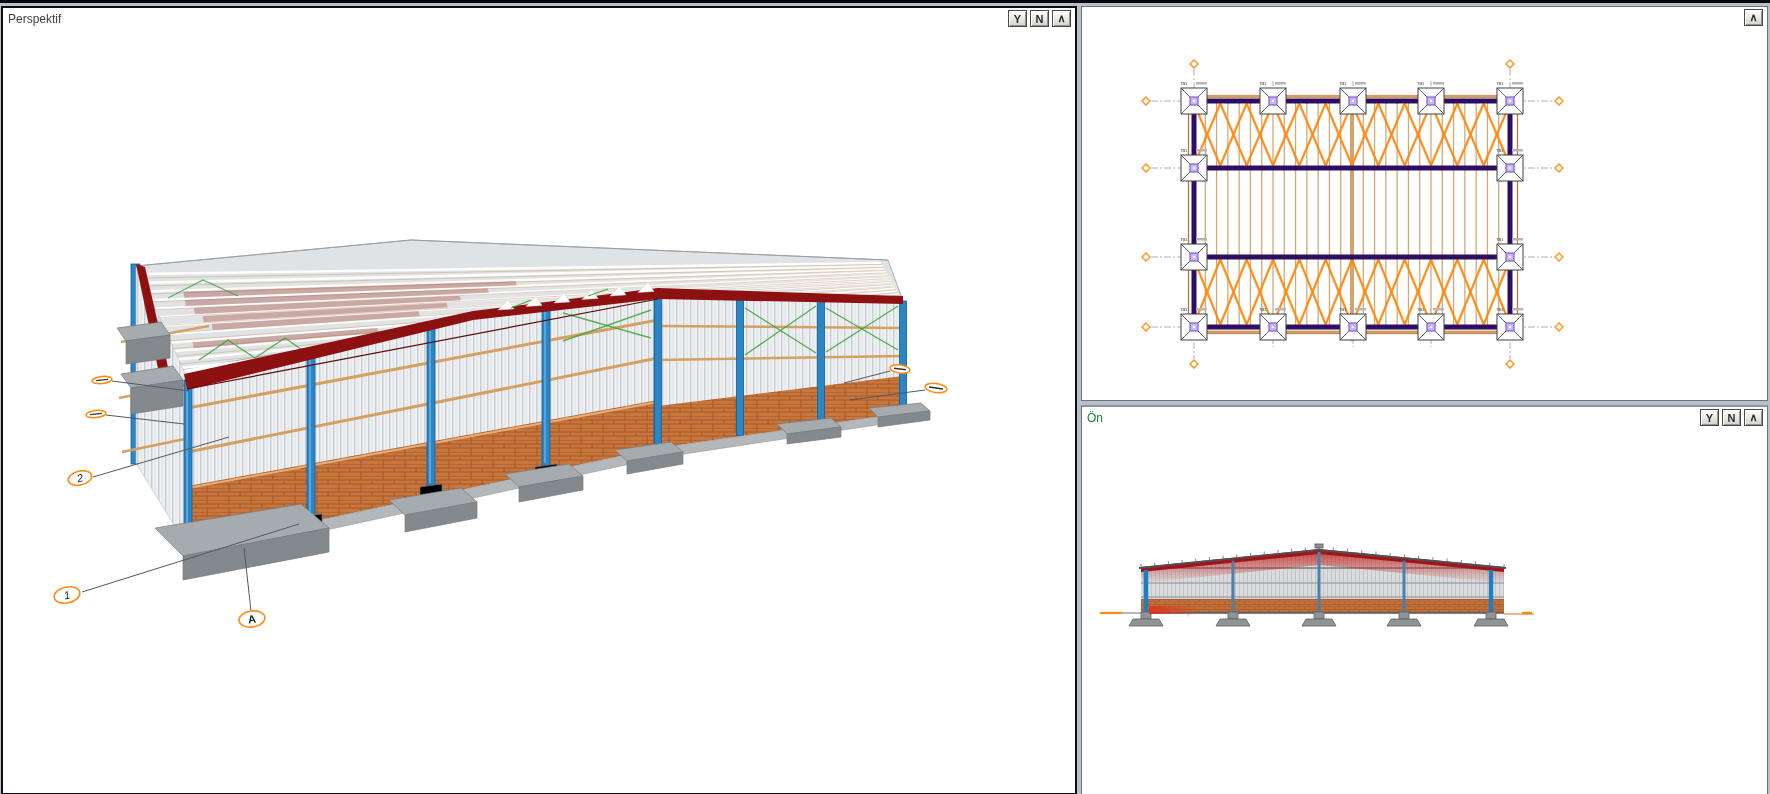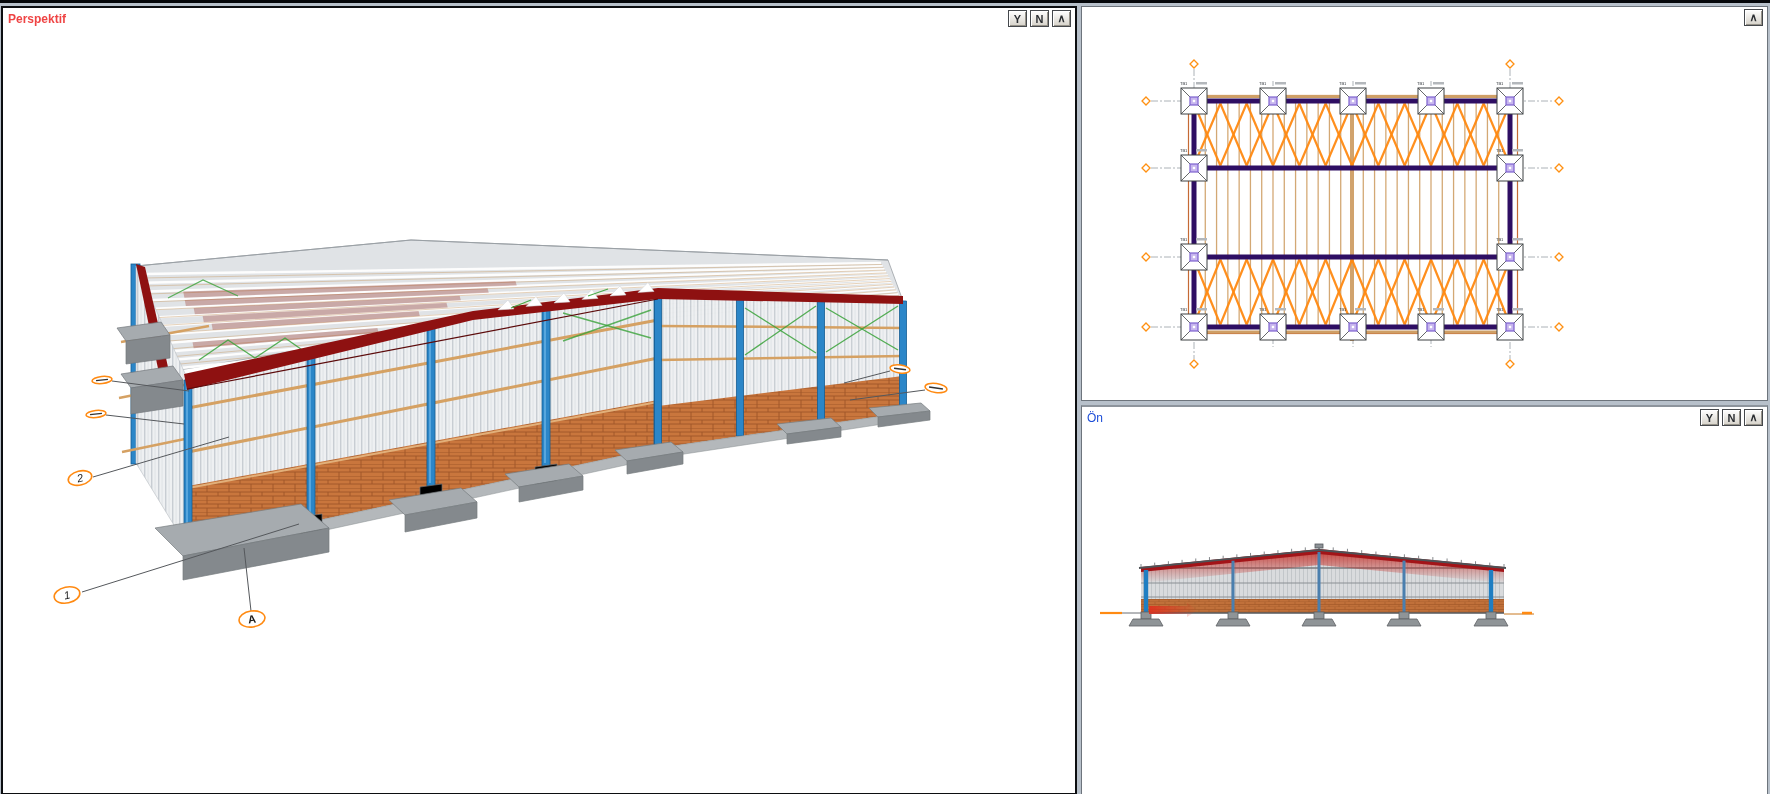--- a/index.html
+++ b/index.html
@@ -18,21 +18,21 @@
          padding:0;cursor:default;}
   svg{position:absolute;left:0;top:0;}
   text{font-family:"Liberation Sans",sans-serif;}
 </style>
 </head>
 <body>
 
 <div class="app">
 
   <div class="vp vp-persp">
-    <span class="vp-title" id="title-persp" style="color: #ef4444; font-weight: bold;">Perspektif</span>
+    <span class="vp-title" id="title-persp" style="color: #404040;">Perspektif</span>
     <div class="btnrow">
       <button class="vpbtn">Y</button>
       <button class="vpbtn">N</button>
       <button class="vpbtn">∧</button>
     </div>
     <svg id="svg3d" width="1072" height="785" viewBox="0 0 1072 785">
       <defs>
         <pattern id="pat-clad3" width="7" height="8" patternUnits="userSpaceOnUse">
           <rect width="7" height="8" fill="#eef0f2"></rect>
           <rect x="1" width="1.4" height="8" fill="#c8cdd3"></rect>
@@ -421,21 +421,21 @@
           <line x1="415" y1="263" x2="441" y2="237" stroke="#3c4043" stroke-width="0.8"></line>
           <rect x="424" y="246" width="8" height="8" fill="#c6b5ee" stroke="#7d62cf" stroke-width="1.2"></rect>
           <rect x="426.8" y="248.8" width="2.4" height="2.4" fill="#fff"></rect>
           <text x="414" y="234" font-size="4" fill="#30343a">TB1</text>
           <rect x="430" y="231" width="11" height="2.5" fill="#b3b7bb"></rect>
         </g>
     </svg>
   </div>
 
   <div class="vp vp-front">
-    <span class="vp-title" id="title-front" style="color: #1d4ed8;">Ön</span>
+    <span class="vp-title" id="title-front" style="color: #15803d;">Ön</span>
     <div class="btnrow">
       <button class="vpbtn">Y</button>
       <button class="vpbtn">N</button>
       <button class="vpbtn">∧</button>
     </div>
     <svg id="svgfront" width="685" height="386" viewBox="0 0 685 386">
       <defs>
         <pattern id="pat-cladE" width="4" height="6" patternUnits="userSpaceOnUse">
           <rect width="4" height="6" fill="#d9dbdd"></rect>
           <rect x="1" width="1" height="6" fill="#c2c6c9"></rect>

